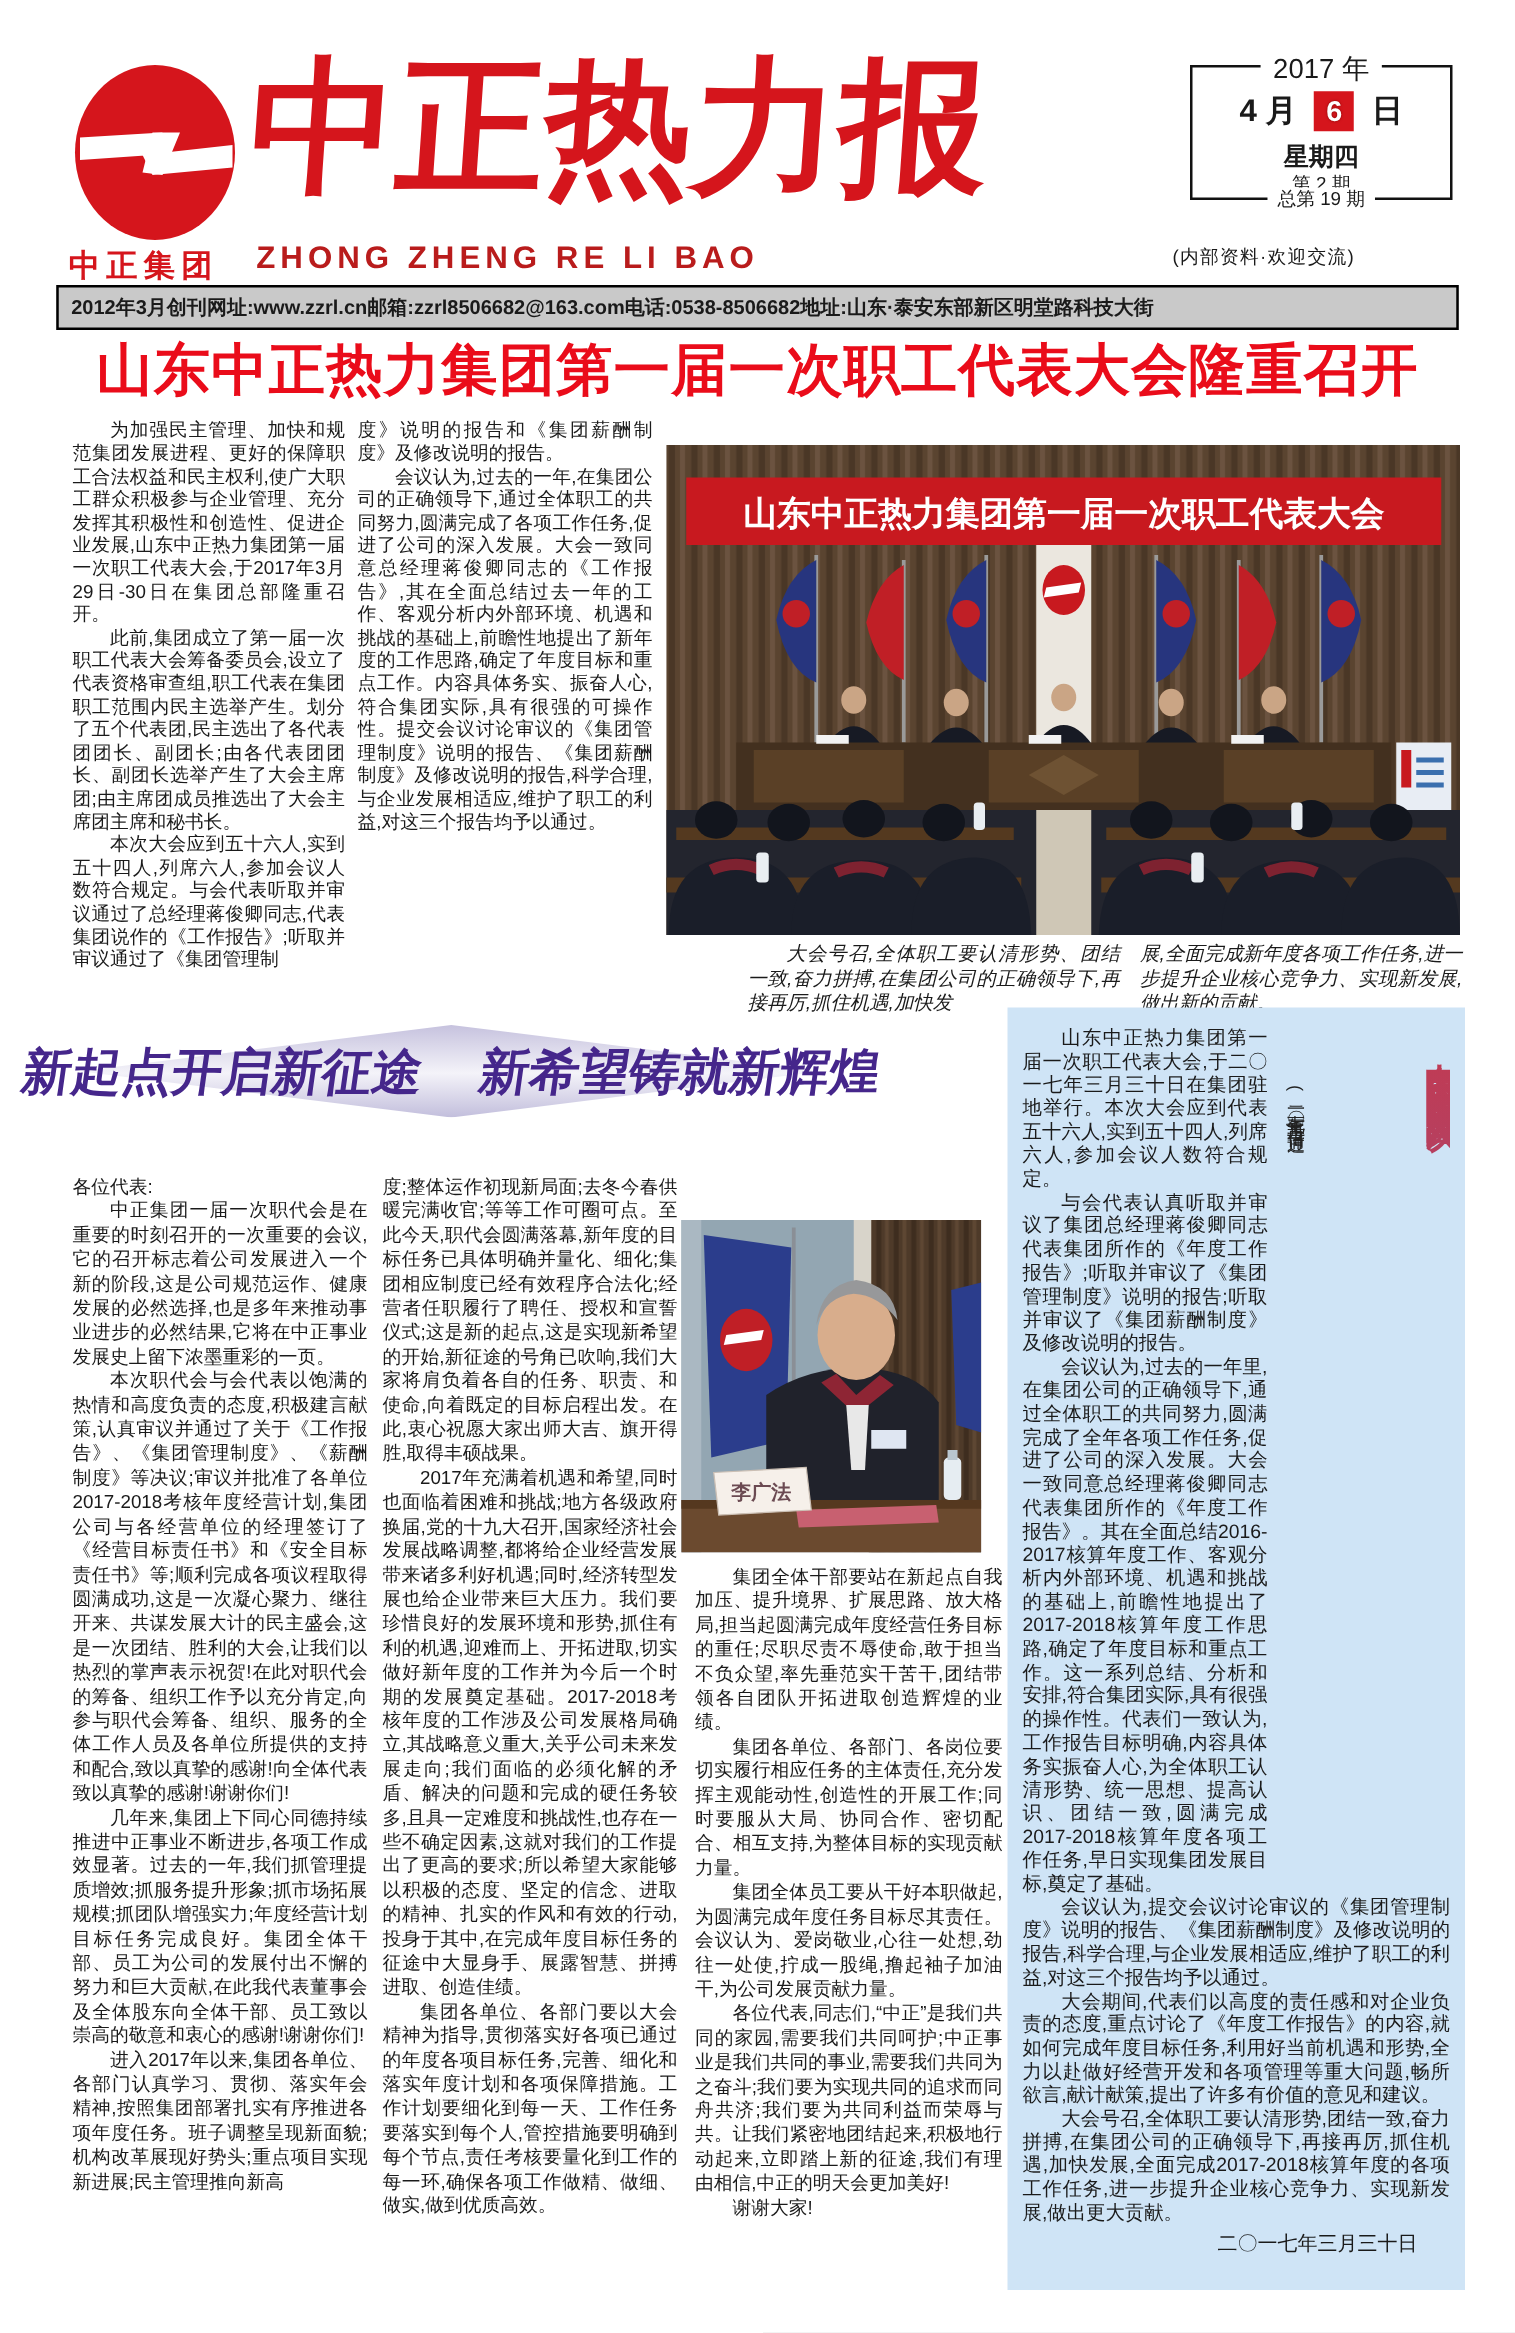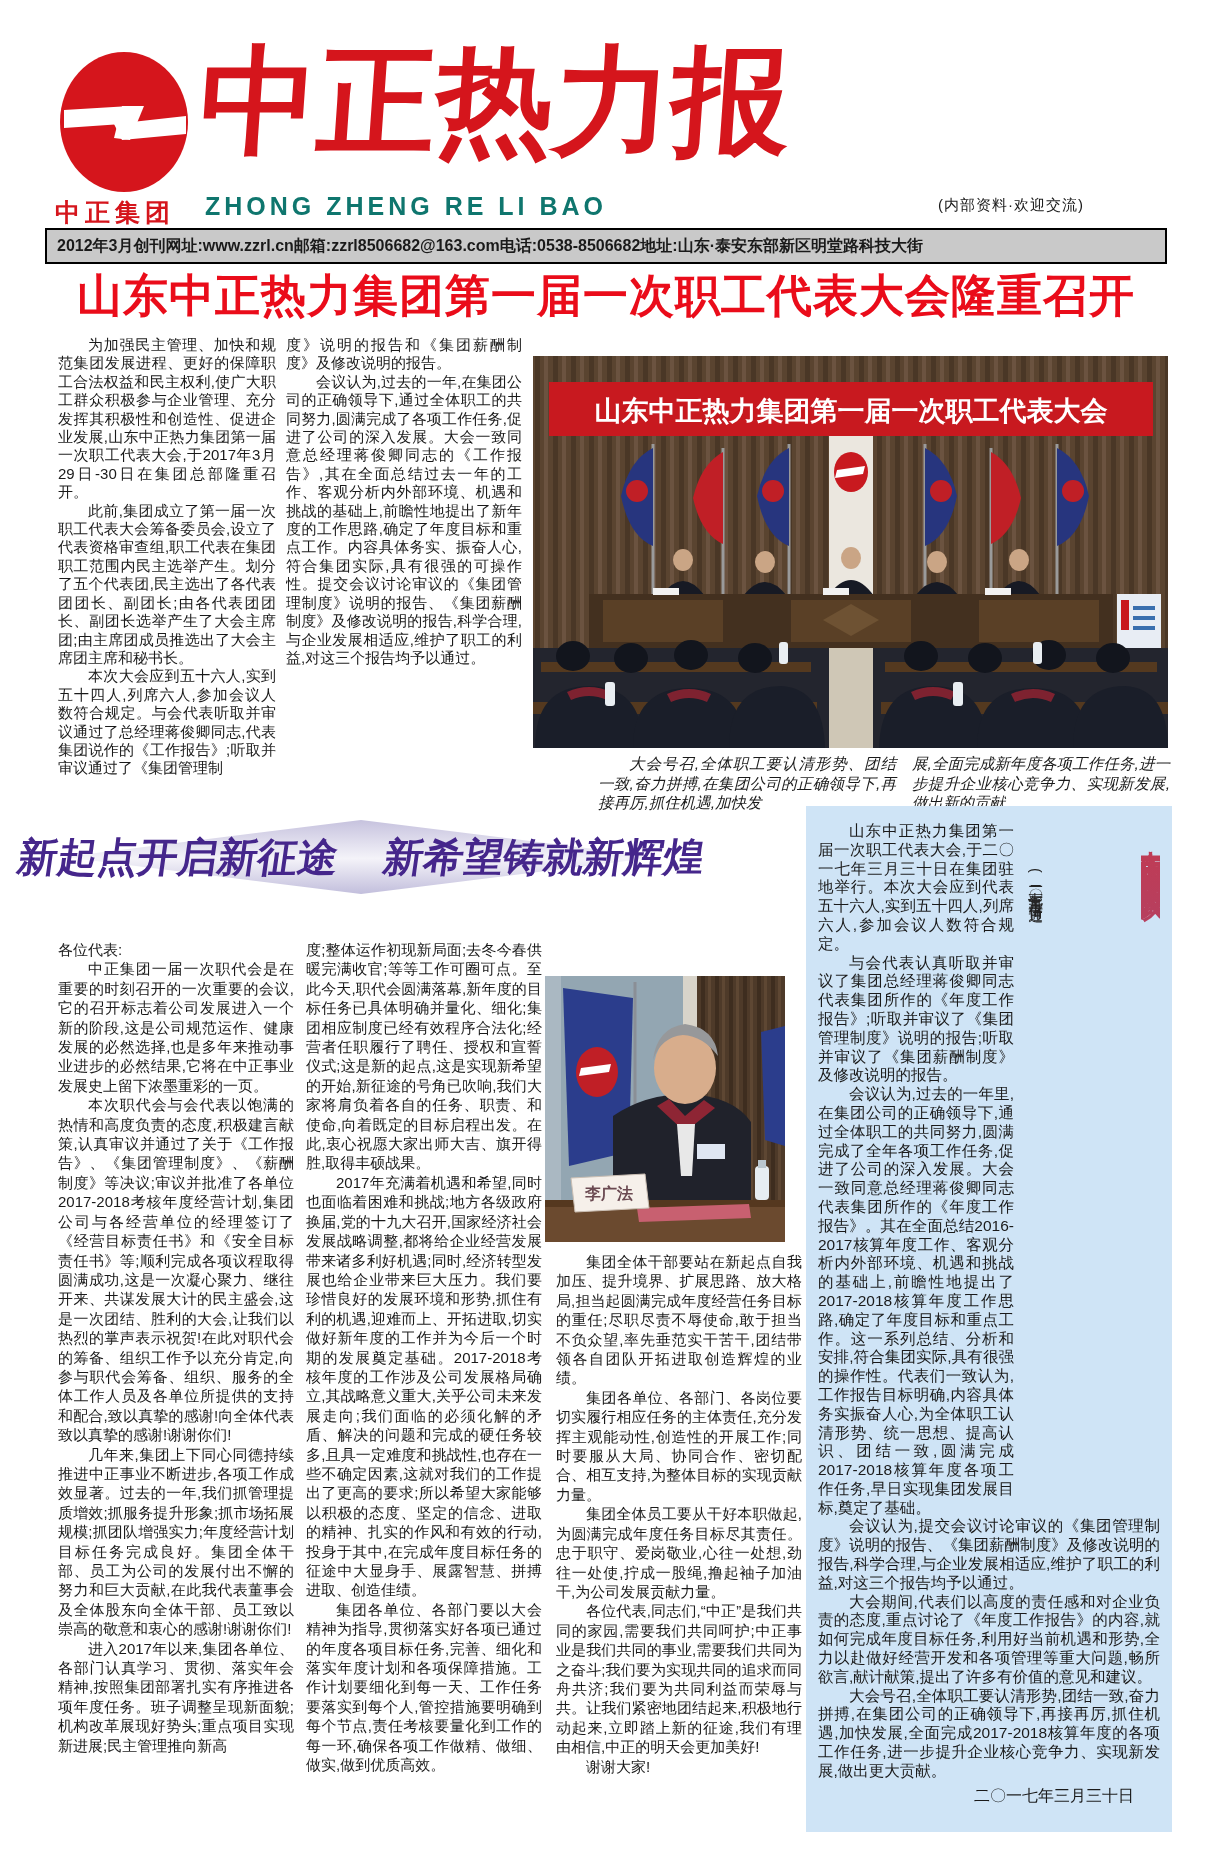--- a/index.html
+++ b/index.html
@@ -6,21 +6,21 @@
   .page{position:relative;width:1212px;height:1866px;background:#ffffff;margin:0 auto;
         font-family:"Liberation Sans","DejaVu Sans",sans-serif;color:#1a1a1a;overflow:hidden;}
   
   .logo-wrap{position:absolute;left:52px;top:50px;width:150px;}
   .brand{position:absolute;left:55px;top:196px;width:150px;font-size:25px;font-weight:bold;
          color:#d5151c;letter-spacing:5px;white-space:nowrap;}
   .paper-title{position:absolute;left:200px;top:28px;width:640px;display:flex;justify-content:space-between;
          font-family:"Liberation Serif","DejaVu Serif",serif;font-size:118px;line-height:150px;
          font-weight:bold;color:#d5151c;transform:skewX(-4deg);}
   .pinyin{position:absolute;left:205px;top:192px;width:640px;display:flex;justify-content:space-between;
-         font-size:25px;font-weight:bold;color:#0f766e;letter-spacing:4px;}
+         font-size:25px;font-weight:bold;color:#b91c1c;letter-spacing:4px;}
   .date-box{position:absolute;left:952px;top:52px;width:206px;height:104px;border:2px solid #111;}
   .date-year{position:absolute;top:-14px;left:50%;transform:translateX(-50%);background:#fff;
          padding:0 10px;font-size:22px;white-space:nowrap;}
   .md-row{position:absolute;top:18px;width:100%;display:flex;justify-content:center;align-items:center;
          gap:14px;font-size:25px;font-weight:bold;}
   .day-badge{display:inline-block;width:32px;height:32px;line-height:32px;text-align:center;
          background:#d5151c;color:#fff;font-size:23px;font-weight:bold;text-shadow:0 0 2px #7a0000;}
   .weekday{position:absolute;top:58px;width:100%;text-align:center;font-size:20px;font-weight:bold;}
   .issue-no{position:absolute;top:84px;width:100%;text-align:center;font-size:15px;}
   .date-total{position:absolute;bottom:-11px;left:50%;transform:translateX(-50%);background:#fff;
@@ -81,20 +81,31 @@
       <polygon points="12,60 78,56 70,74 12,78" fill="#ffffff"></polygon>
       <polygon points="62,74 134,66 134,84 70,90" fill="#ffffff"></polygon>
       <polygon points="70,56 92,56 78,90 62,88" fill="#ffffff"></polygon>
     </svg>
   </div>
   <div class="brand">中正集团</div>
 
   <div class="paper-title">中正热力报</div>
   <div class="pinyin">ZHONG ZHENG RE LI BAO</div>
 
+  <div class="date-box">
+    <span class="date-year">2017 年</span>
+    <div class="md-row">
+      <span>4 月</span>
+      <span class="day-badge">6</span>
+      <span>日</span>
+    </div>
+    <div class="weekday">星期四</div>
+    <div class="issue-no">第 2 期</div>
+    <span class="date-total">总第 19 期</span>
+  </div>
   <div class="mast-note">(内部资料·欢迎交流)</div>
 
   <div class="infobar">
     <span>2012年3月创刊</span>
     <span>网址:www.zzrl.cn</span>
     <span>邮箱:zzrl8506682@163.com</span>
     <span>电话:0538-8506682</span>
     <span>地址:山东·泰安东部新区明堂路科技大街</span>
   </div>
 
@@ -313,21 +324,21 @@
     </g>
     <g>
       <polygon points="26,202 100,198 104,232 30,236" fill="#f6f0ea" stroke="#cbbfb4" stroke-width="1"></polygon>
       <text x="64" y="223" text-anchor="middle" font-size="16" font-weight="bold" fill="#6b4a52">李广法</text>
     </g>
   </svg>
 
   <div class="tcol spcol" style="left:556px;top:1252px;width:246px;height:583px;">
     <p>集团全体干部要站在新起点自我加压、提升境界、扩展思路、放大格局,担当起圆满完成年度经营任务目标的重任;尽职尽责不辱使命,敢于担当不负众望,率先垂范实干苦干,团结带领各自团队开拓进取创造辉煌的业绩。</p>
     <p>集团各单位、各部门、各岗位要切实履行相应任务的主体责任,充分发挥主观能动性,创造性的开展工作;同时要服从大局、协同合作、密切配合、相互支持,为整体目标的实现贡献力量。</p>
-    <p>集团全体员工要从干好本职做起,为圆满完成年度任务目标尽其责任。忠于职守、爱岗敬业,心往一处想,劲往一处使,拧成一股绳,撸起袖子加油干,为公司发展贡献力量。</p>
+    <p>集团全体员工要从干好本职做起,为圆满完成年度任务目标尽其责任。会议认为、爱岗敬业,心往一处想,劲往一处使,拧成一股绳,撸起袖子加油干,为公司发展贡献力量。</p>
     <p>各位代表,同志们,“中正”是我们共同的家园,需要我们共同呵护;中正事业是我们共同的事业,需要我们共同为之奋斗;我们要为实现共同的追求而同舟共济;我们要为共同利益而荣辱与共。让我们紧密地团结起来,积极地行动起来,立即踏上新的征途,我们有理由相信,中正的明天会更加美好!</p>
     <p>谢谢大家!</p>
   </div>
 
   <aside class="resolution">
     <div class="res-float">
       <div class="res-vtitle">山东中正热力集团第一届一次职工代表大会决议</div>
       <div class="res-note">(二〇一七年三月三十日通过)</div>
     </div>
     <p>山东中正热力集团第一届一次职工代表大会,于二〇一七年三月三十日在集团驻地举行。本次大会应到代表五十六人,实到五十四人,列席六人,参加会议人数符合规定。</p>

